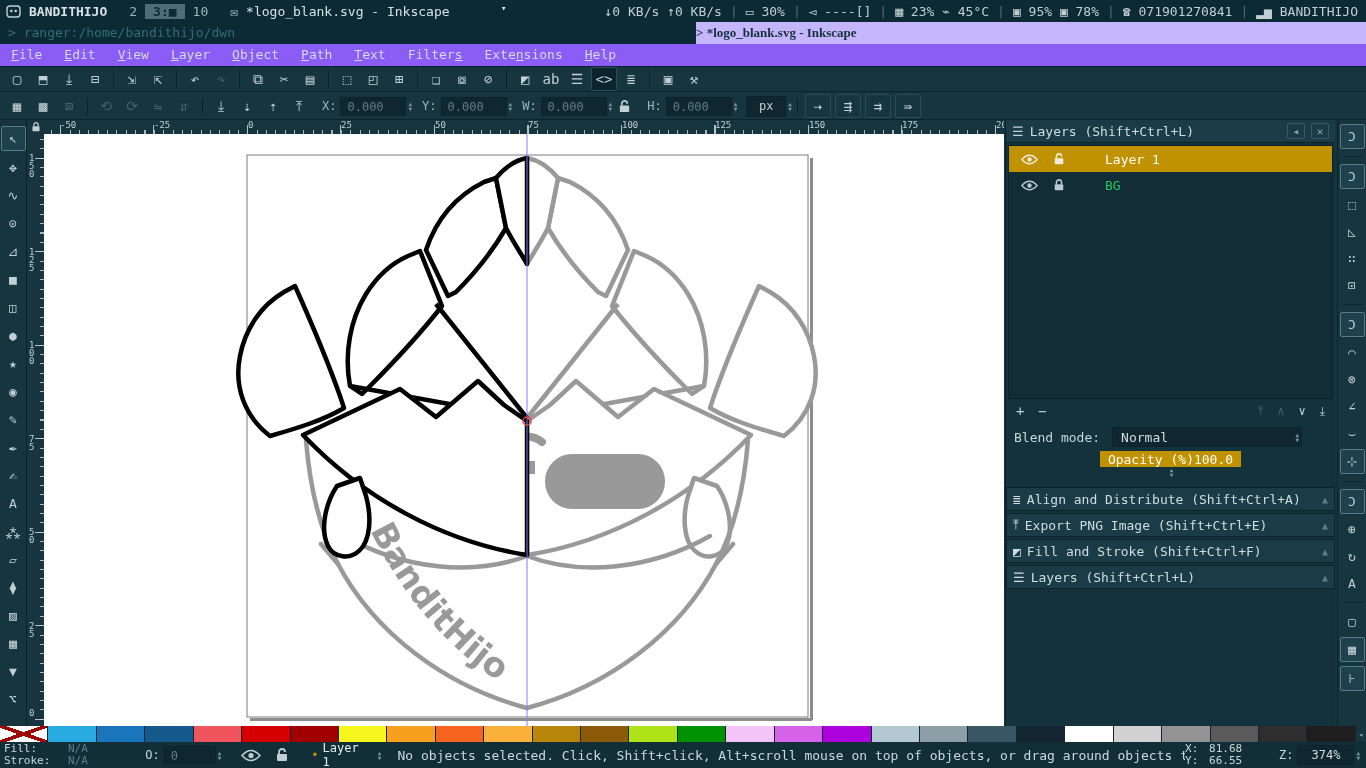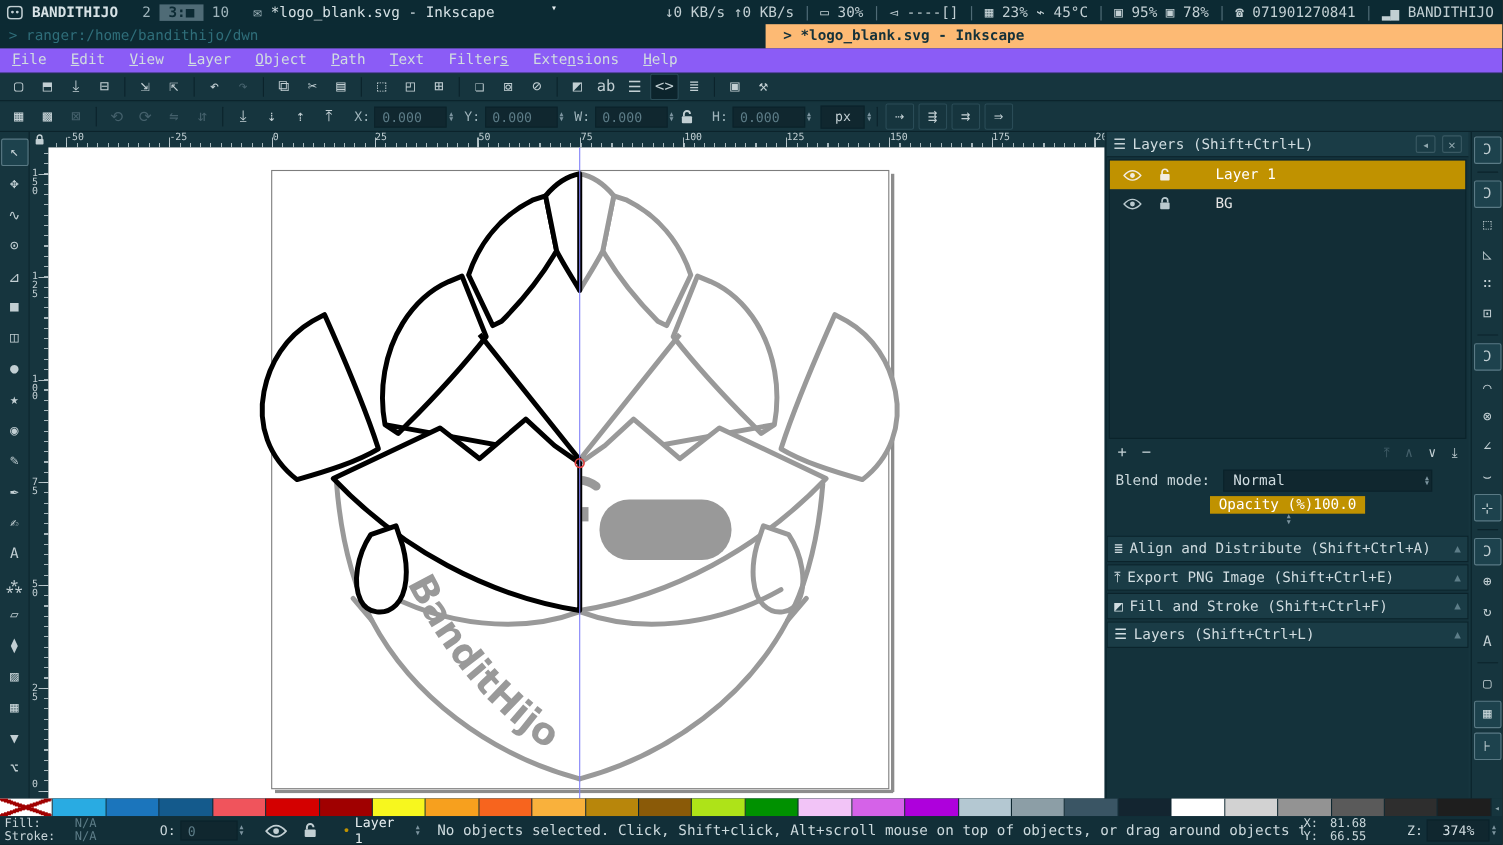--- a/index.html
+++ b/index.html
@@ -12,21 +12,21 @@
   #tmux-bar .ghost{margin:0 8px 0 6px;display:inline-flex;}
   #tmux-bar .session{font-weight:bold;color:#d7e2e6;margin-right:14px;}
   #tmux-bar .win{padding:0 8px;color:#9fb4bb;}
   #tmux-bar .win.active{background:#4f6b76;color:#0c2a33;font-weight:bold;}
   #tmux-bar .mail{margin:0 8px 0 14px;color:#9fb4bb;}
   #tmux-bar .wtitle{color:#d7e2e6;}
   #tmux-right{margin-left:auto;margin-right:8px;color:#c2cfd3;display:flex;}
   #tmux-right .seg+.seg::before{content:"|";color:#4f6b76;padding:0 8px;}
   #bar2{position:absolute;left:0;top:22px;width:1366px;height:22px;display:flex;font-size:13px;}
   #bar2 .b2l{width:696px;background:#0c2a33;color:#2f6e7a;line-height:22px;padding-left:8px;box-sizing:border-box;}
-  #bar2 .b2r{flex:1;background:#fdba74;color:#14313a;line-height:22px;padding-left:16px;font-weight:bold;}
+  #bar2 .b2r{flex:1;background:#c4b5fd;color:#14313a;line-height:22px;font-weight:bold;font-family:Liberation Serif, serif;}
   
   #menubar{position:absolute;left:0;top:44px;width:1366px;height:22px;background:#8b5cf6;
            border-bottom:1px solid #0b232b;display:flex;font-size:13px;}
   .menu-item{padding:0 11px;line-height:22px;color:#d0dce0;cursor:default;}
   .menu-item .mn{text-decoration:underline;}
   
   #cmdbar{position:absolute;left:0;top:67px;width:1366px;height:25px;background:#16353e;
           border-bottom:1px solid #0b232b;display:flex;align-items:center;padding-left:4px;box-sizing:border-box;}
   .tbtn{width:24px;height:22px;display:inline-flex;align-items:center;justify-content:center;
         color:#c2cfd3;font-size:14px;margin:0 1px;border-radius:2px;}
@@ -72,21 +72,21 @@
   #canvas{position:absolute;left:44px;top:134px;width:960px;height:592px;background:#fff;}
   
   #rightdock{position:absolute;left:1005px;top:120px;width:330px;height:606px;background:#14323b;
              border-left:1px solid #0b232b;box-sizing:border-box;font-size:13px;}
   .dock-title{height:22px;display:flex;align-items:center;background:#1a3c46;border-bottom:1px solid #0b232b;
               color:#d0dce0;padding:0 6px;}
   .dock-title .dicon{margin-right:6px;color:#c2cfd3;}
   .dock-title .dbtns{margin-left:auto;display:flex;gap:6px;color:#8fa6ad;font-size:11px;}
   .dock-title .dbtn{width:16px;height:14px;border:1px solid #3a5a64;display:flex;align-items:center;justify-content:center;border-radius:2px;}
   #layer-list{height:252px;background:#122d36;border:1px solid #0b232b;margin:2px 2px 0 2px;}
-  .layer-row{height:26px;display:flex;align-items:center;color:#e5e5e5;}
+  .layer-row{height:26px;display:flex;align-items:center;color:#22c55e;}
   .layer-row.selected{background:#c09200;color:#fff;}
   .layer-row .licon{width:18px;margin-left:12px;display:inline-flex;color:#b9c9ce;}
   .layer-row.selected .licon{color:#f2ece0;}
   .layer-row .licon.lock2{margin-left:14px;}
   .layer-row .lname{margin-left:34px;}
   #layer-footer{height:24px;display:flex;align-items:center;padding:0 10px;color:#c2cfd3;}
   #layer-footer .lfb{width:22px;font-size:14px;}
   #layer-footer .arrows{margin-left:auto;display:flex;gap:14px;font-size:12px;}
   #layer-footer .dim{color:#44606b;}
   .blend-row{height:28px;display:flex;align-items:center;padding:0 8px;color:#c9d6da;}

